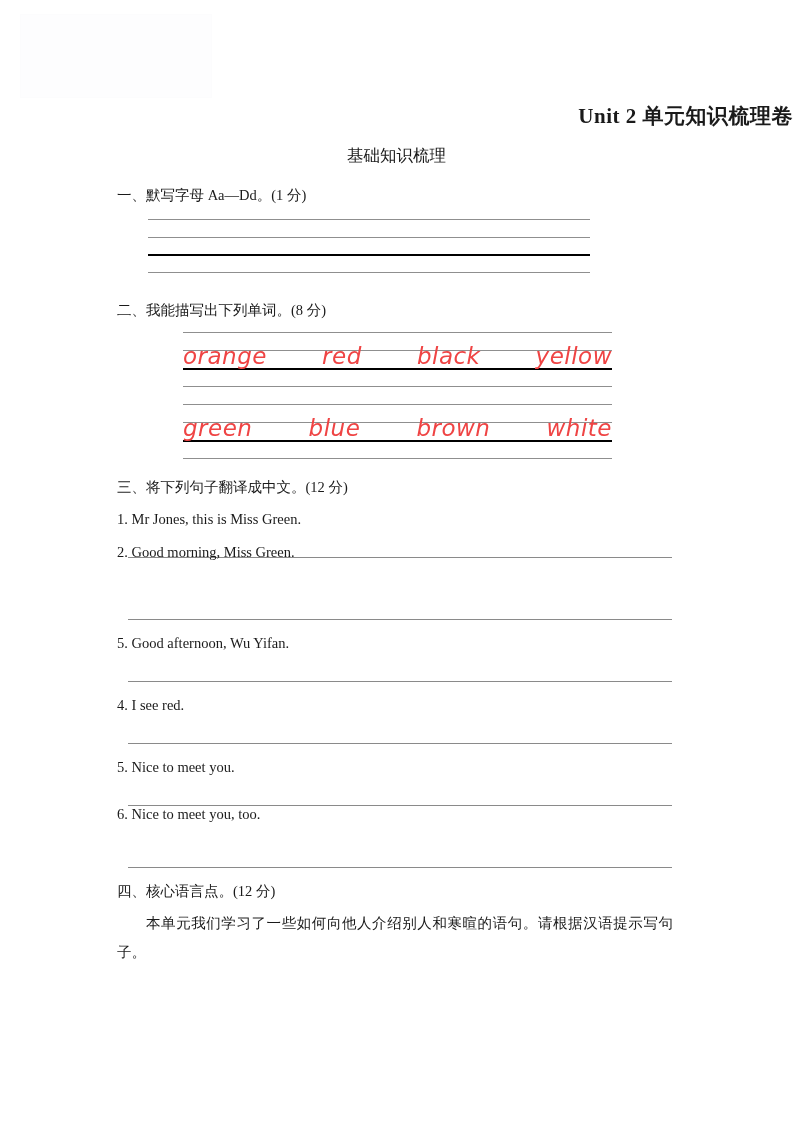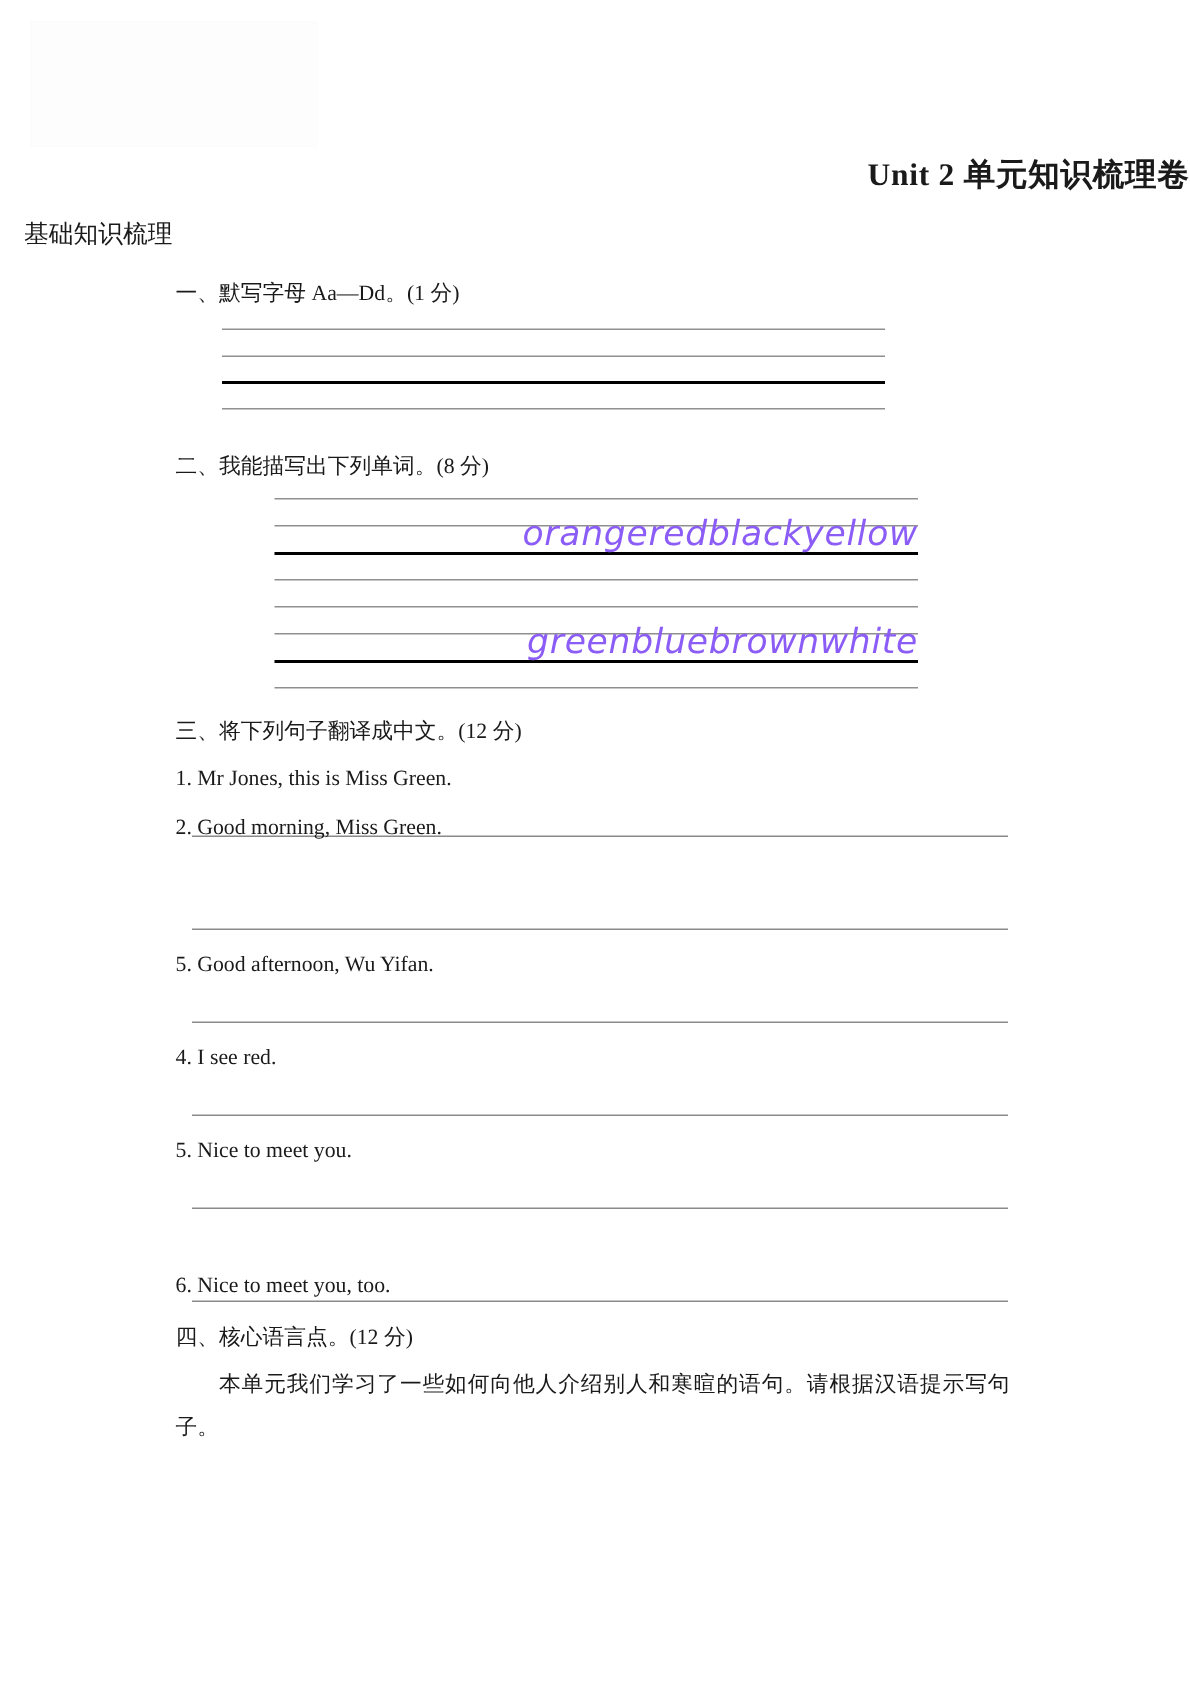--- a/index.html
+++ b/index.html
@@ -41,24 +41,24 @@
     left: 0;
     right: 0;
     top: 102px;
     text-align: right;
     font-size: 21px;
     font-weight: bold;
     letter-spacing: 0.5px;
   }
   .doc-subtitle {
     position: absolute;
-    left: 16px;
+    left: 0;
     right: 0;
     top: 145px;
-    text-align: left;
+    text-align: center;
     font-size: 16.5px;
     font-weight: normal;
   }
 
   
   .sec-heading {
     position: absolute;
     left: 117px;
     font-size: 14.5px;
     white-space: nowrap;
@@ -102,27 +102,27 @@
     top: 404px;
     height: 55px;
   }
 
   
   .trace-row {
     position: absolute;
     left: 183px;
     width: 429px;
     display: flex;
-    justify-content: flex-end;
+    justify-content: space-between;
     align-items: baseline;
     font-family: "DejaVu Sans", sans-serif;
     font-style: italic;
     font-size: 23px;
     line-height: 1;
-    color: #8b5cf6;
+    color: #ef4444;
     letter-spacing: 0.5px;
     white-space: nowrap;
     pointer-events: none;
   }
   #trace-row-1 { top: 345px; }
   #trace-row-2 { top: 417px; }
   .trace-word { display: inline-block; }
 
   
   .sentence {
@@ -212,19 +212,19 @@
 
   <div class="sentence" style="top:635px;">5. Good afternoon, Wu Yifan.</div>
   <div class="answer-rule" style="top:681px;"></div>
 
   <div class="sentence" style="top:697px;">4. I see red.</div>
   <div class="answer-rule" style="top:743px;"></div>
 
   <div class="sentence" style="top:759px;">5. Nice to meet you.</div>
   <div class="answer-rule" style="top:805px;"></div>
 
-  <div class="sentence" style="top:849px;">6. Nice to meet you, too.</div>
+  <div class="sentence" style="top:806px;">6. Nice to meet you, too.</div>
   <div class="answer-rule" style="top:867px;"></div>
 
   <div class="sec-heading" id="sec4-heading">四、核心语言点。(12 分)</div>
   <div class="sec4-body">本单元我们学习了一些如何向他人介绍别人和寒暄的语句。请根据汉语提示写句子。</div>
 
 </div>
 
 </body></html>

